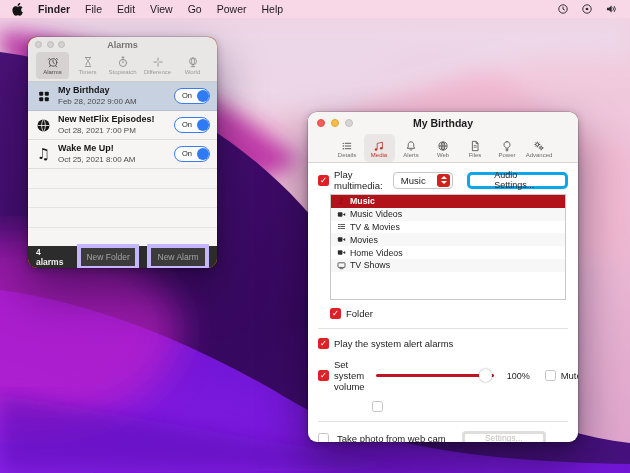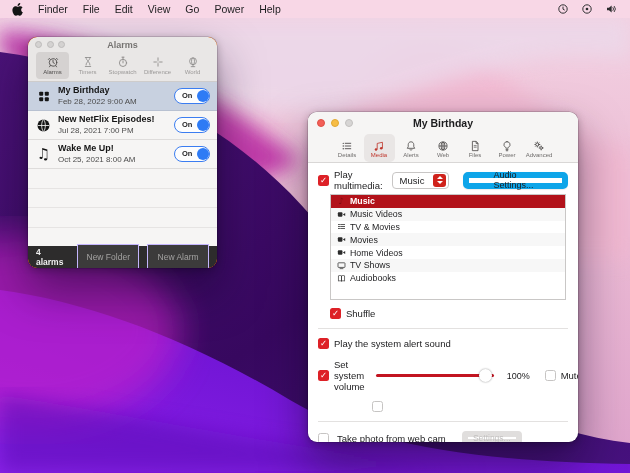--- a/index.html
+++ b/index.html
@@ -8,21 +8,21 @@
 
   
   .wallpaper { position:absolute; inset:0; z-index:0; }
 
   
   .menubar { position:absolute; left:0; top:0; right:0; height:18px; z-index:5;
     background:rgba(248,215,230,.92); display:flex; align-items:center;
     padding:0 12px; gap:15px; font-size:10.5px; color:#1d1d1f; }
   .menubar .apple { display:flex; align-items:center; }
   .menubar .mi { cursor:default; }
-  .menubar .mi.bold { font-weight:normal; }
+  .menubar .mi.bold { font-weight:bold; }
   .menubar .status { margin-left:auto; display:flex; gap:12px; align-items:center; color:#2b2b2d; }
 
   
   .win { position:absolute; border-radius:9px;
     box-shadow:0 22px 45px rgba(20,5,40,.5), 0 2px 8px rgba(0,0,0,.28), 0 0 0 .5px rgba(0,0,0,.25); }
   .tl { width:8px; height:8px; border-radius:50%; }
 
   
   .aw { left:28px; top:37px; width:189px; height:231px; background:#f97316; z-index:2; overflow:hidden; }
   .aw-titlebar { height:15px; background:#e9e7e6; position:relative; display:flex; align-items:center; padding:0 7px; gap:4.5px; border-radius:9px 9px 0 0; }
@@ -34,26 +34,26 @@
   .aw-tab .lbl { font-size:6px; color:#9b9998; }
   .aw-tab.sel { background:#d5d2d1; color:#4f4d4c; }
   .aw-tab.sel .lbl { color:#4f4d4c; }
   .aw-row { height:29px; display:flex; align-items:center; gap:6px; padding:0 7px; background:#f6f5f4; border-bottom:1px solid #dedcdb; }
   .aw-row.sel { background:#c8d1e0; border-bottom-color:#b8c1d1; }
   .aw-row .ric { width:17px; display:flex; justify-content:center; color:#111; }
   .aw-row .txt { flex:1; line-height:1.25; }
   .aw-row .nm { font-size:9px; font-weight:bold; color:#151515; }
   .aw-row .dt { font-size:8px; color:#4c4c4c; }
   .toggle { width:36px; height:16px; border-radius:8.5px; background:#fdfdfd; border:1.5px solid #3b7df1; position:relative; flex:none; }
-  .toggle .on { position:absolute; left:7px; top:1.5px; font-size:7.5px; font-weight:bold; color:#1c1c1e; }
+  .toggle .on { position:absolute; left:7px; top:1.5px; font-size:7.5px; font-weight:normal; color:#1c1c1e; }
   .toggle .knob { position:absolute; right:.5px; top:.5px; width:12px; height:12px; border-radius:50%; background:#2e7bf5; }
   .aw-empty { height:19.5px; border-bottom:1px solid #e6e4e3; background:#f6f5f4; }
   .aw-bottom { position:absolute; left:0; right:0; bottom:0; height:22px; background:#2d2c2c; border-radius:0 0 9px 9px; display:flex; align-items:center; padding:0 8px; gap:8px; }
   .aw-status { font-size:8.5px; font-weight:bold; color:#efefef; margin-right:auto; }
-  .aw-btn { width:64px; height:26px; background:#3c3b3b; border:1px solid #c4b5fd; border-radius:0; color:#a3a2a1; font-size:8.5px; display:flex; align-items:center; justify-content:center; }
+  .aw-btn { width:64px; height:26px; background:#3c3b3b; border:4px solid #c4b5fd; border-radius:0; color:#a3a2a1; font-size:8.5px; display:flex; align-items:center; justify-content:center; }
 
   
   .bw { left:308px; top:112px; width:270px; height:330px; background:#ffffff; z-index:3; overflow:hidden; font-size:9.5px; color:#1c1c1e; }
   .bw-titlebar { height:22px; background:#f6f5f4; position:relative; display:flex; align-items:center; padding:0 9px; gap:6px; border-radius:9px 9px 0 0; }
   .bw-titlebar .tl.red { background:#f35f57; border:.5px solid #dd4f46; }
   .bw-titlebar .tl.yellow { background:#f7bd45; border:.5px solid #e0a832; }
   .bw-titlebar .tl.gray { background:#d7d5d4; border:.5px solid #c2c0bf; }
   .bw-title { position:absolute; left:0; right:0; text-align:center; font-size:10.5px; font-weight:bold; color:#1d1d1f; }
   .bw-toolbar { height:29px; background:#f6f5f4; border-bottom:1px solid #d9d7d6; display:flex; justify-content:center; gap:1px; padding:0 3px; }
   .bw-tab { min-width:31px; padding:2px 2px 1px; display:flex; flex-direction:column; align-items:center; justify-content:center; gap:0px; border-radius:5px; color:#4c4a49; }
@@ -68,21 +68,21 @@
   .cb.unchecked { background:#fff; border:1px solid #c6c4c3; }
 
   .row { display:flex; align-items:center; gap:5px; }
   .pm-row { height:18px; margin-top:2px; }
   .select { width:80px; height:17px; border:1px solid #c8c6c5; border-radius:4px; background:#fff; display:flex; align-items:center; padding:0 2px 0 7px; margin-left:4px; }
   .select .val { flex:1; font-size:9.5px; }
   .stepper { width:13px; height:13px; background:#cf221b; border-radius:3px; display:flex; flex-direction:column; align-items:center; justify-content:center; gap:1.5px; }
   .stepper i { display:block; width:0; height:0; border-left:3px solid transparent; border-right:3px solid transparent; }
   .stepper i.up { border-bottom:3.5px solid #fff; }
   .stepper i.down { border-top:3.5px solid #fff; }
-  .btn { height:17px; background:#fff; border:6px solid #0ea5e9; border-radius:5px; font-size:9px; color:#1c1c1e; display:flex; align-items:center; justify-content:center; padding:0 24px; box-shadow:0 .5px 1px rgba(0,0,0,.08); }
+  .btn { height:17px; background:#fff; border:3px solid #0ea5e9; border-radius:5px; font-size:9px; color:#1c1c1e; display:flex; align-items:center; justify-content:center; padding:0 24px; box-shadow:0 .5px 1px rgba(0,0,0,.08); }
   .btn.sm { height:14px; font-size:8.5px; border-radius:4px; }
   .btn.disabled { color:#c1bfbe; border-color:#e0dedd; box-shadow:none; }
 
   .media-list { margin:5px 0 0 12px; width:236px; height:106px; border:1px solid #c9c7c6; background:#fff; overflow:hidden; }
   .ml-row { height:12.8px; display:flex; align-items:center; gap:4px; padding:0 5px; font-size:8.8px; color:#1c1c1e; }
   .ml-row:nth-child(even) { background:#f7f7f7; }
   .ml-row .mic { width:10px; display:flex; justify-content:center; color:#2b2b2b; }
   .ml-row svg { width:9px; height:9px; }
   .ml-row.sel { background:#b2121a; color:#fff; font-weight:bold; }
   .ml-row.sel .mic { color:#7e0c11; }
@@ -234,21 +234,21 @@
 
   <div class="aw-row">
     <span class="ric">
       <svg width="15" height="15" viewBox="0 0 16 16">
           <circle cx="8" cy="8" r="6.4" fill="#161616"></circle>
           <path d="M1.8 8h12.4M8 1.7c2.6 2 2.6 10.6 0 12.6M8 1.7c-2.6 2-2.6 10.6 0 12.6" stroke="#f6f5f4" stroke-width=".9" fill="none"></path>
         </svg>
     </span>
     <span class="txt">
       <div class="nm">New NetFlix Episodes!</div>
-      <div class="dt">Jul 28, 2021 7:00 PM</div>
+      <div class="dt">Oct 28, 2021 7:00 PM</div>
     </span>
     <span class="toggle">
       <span class="on">On</span>
       <span class="knob"></span>
     </span>
   </div>
 
   <div class="aw-row">
     <span class="ric">
         <span class="note-glyph">♫</span>
@@ -401,40 +401,32 @@
       </div>
       <div class="ml-row">
         <span class="mic">
             <svg viewBox="0 0 16 16" fill="none" stroke="currentColor" stroke-width="1.3">
               <rect x="1.8" y="3.2" width="12.4" height="8.2" rx="1"></rect>
               <path d="M5.4 13.6h5.2" stroke-linecap="round"></path>
             </svg>
           </span>
         <span>TV Shows</span>
       </div>
-      <div class="ml-row">
-        <span class="mic">
-            <svg viewBox="0 0 16 16" fill="none" stroke="currentColor" stroke-width="1.2" stroke-linejoin="round">
-              <path d="M2.6 3.2c1.8-.8 3.7-.8 5.4.2v9.4c-1.7-1-3.6-1-5.4-.2ZM13.4 3.2c-1.8-.8-3.7-.8-5.4.2v9.4c1.7-1 3.6-1 5.4-.2Z"></path>
-            </svg>
-          </span>
-        <span>Audiobooks</span>
-      </div>
     </div>
 
     <div class="row shuffle-row">
       <span class="cb checked">✓</span>
-      <span>Shuffle</span>
+      <span>Folder</span>
     </div>
 
     <div class="sep"></div>
 
     <div class="row">
       <span class="cb checked">✓</span>
-      <span>Play the system alert sound</span>
+      <span>Play the system alert alarms</span>
     </div>
 
     <div class="row vol-row">
       <span class="cb checked">✓</span>
       <span>Set system volume</span>
       <span class="slider">
         <span class="track"></span>
         <span class="thumb"></span>
       </span>
       <span class="pct">100%</span>
@@ -444,17 +436,17 @@
 
     <div class="row restore-row">
       <span class="cb unchecked"></span>
     </div>
 
     <div class="sep"></div>
 
     <div class="row wc-row">
       <span class="cb unchecked"></span>
       <span>Take photo from web cam</span>
-      <span class="btn sm disabled" style="margin-left:8px; width:54px;text-align:right;">Settings...</span>
+      <span class="btn sm disabled" style="margin-left:8px; width:84px;text-align:right;">Settings...</span>
     </div>
 
   </div>
 </div>
 
 </body></html>

